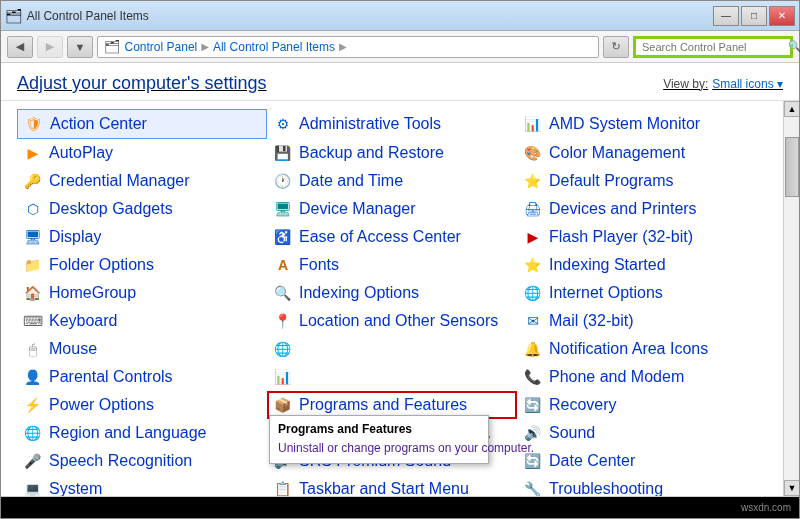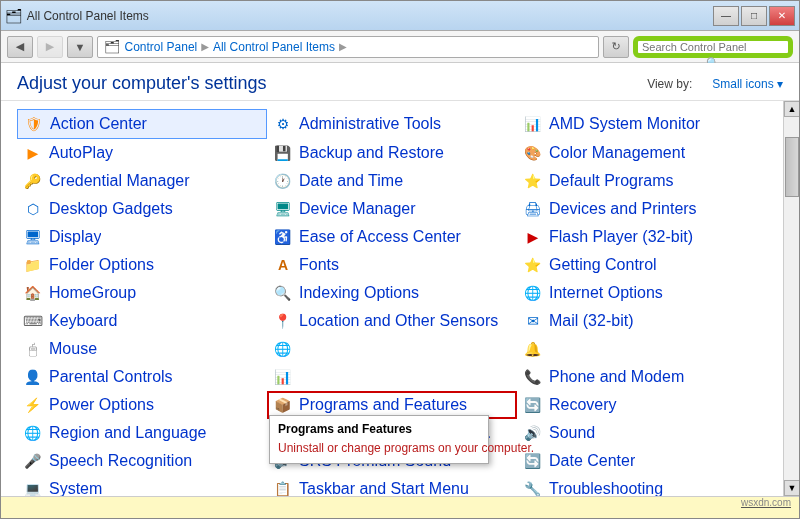--- a/index.html
+++ b/index.html
@@ -99,28 +99,27 @@
     }
 
     .breadcrumb-link {
       color: #0066cc;
       cursor: pointer;
     }
 
     .search-box {
       width: 160px;
       height: 22px;
-      border: 5px solid #84cc16;
-      border-radius: 6px;
+      border: 3px solid #84cc16;
+      border-radius: 0;
       display: flex;
       align-items: center;
       padding: 0 6px;
       background: white;
       gap: 4px;
-      flex-direction: column;
     }
 
     .search-input {
       border: none;
       outline: none;
       flex: 1;
       font-size: 11px;
       color: #999;
       background: transparent;
     }
@@ -133,32 +132,33 @@
       background: white;
       overflow: hidden;
     }
 
     .page-header {
       padding: 10px 16px 6px;
       display: flex;
       align-items: center;
       justify-content: space-between;
       border-bottom: 1px solid #e0e0e0;
+      text-decoration: underline;
     }
 
     .page-title {
       font-size: 18px;
       font-weight: 300;
       color: #003399;
     }
 
     .view-by {
       display: flex;
       align-items: center;
-      gap: 20px;
+      gap: 4px;
       font-size: 12px;
       color: #444;
     }
 
     .view-by-link {
       color: #0066cc;
       cursor: pointer;
     }
 
     
@@ -219,36 +219,35 @@
       color: #333;
     }
 
     .tooltip-popup .tooltip-title {
       font-weight: bold;
       margin-bottom: 4px;
       color: #000;
     }
 
     .tooltip-popup .tooltip-desc {
-      color: #b91c1c;
+      color: #4c1d95;
       line-height: 1.4;
     }
 
     
     .status-bar {
       height: 22px;
-      background: #fef9c3;
+      background: #000000;
       border-top: 1px solid #ccc;
       display: flex;
-      align-items: flex-start;
+      align-items: center;
       padding: 0 8px;
       font-size: 11px;
       color: #555;
       flex-shrink: 0;
-      text-decoration: underline;
     }
 
     
     .icon-orange { color: #ff8800; }
     .icon-blue { color: #0066cc; }
     .icon-green { color: #338800; }
     .icon-yellow { color: #ccaa00; }
     .icon-red { color: #cc0000; }
     .icon-teal { color: #008888; }
     .icon-gray { color: #666; }
@@ -405,21 +404,21 @@
           <div class="cp-item">
             <span class="item-icon icon-yellow">📁</span>
             <span class="item-label">Folder Options</span>
           </div>
           <div class="cp-item">
             <span class="item-icon icon-blue" style="font-weight:bold; font-size:14px; color:#cc6600;">A</span>
             <span class="item-label">Fonts</span>
           </div>
           <div class="cp-item">
             <span class="item-icon icon-orange">⭐</span>
-            <span class="item-label">Getting Control</span>
+            <span class="item-label">Indexing Started</span>
           </div>
 
           <div class="cp-item">
             <span class="item-icon icon-orange">🏠</span>
             <span class="item-label">HomeGroup</span>
           </div>
           <div class="cp-item">
             <span class="item-icon icon-yellow">🔍</span>
             <span class="item-label">Indexing Options</span>
           </div>
@@ -443,20 +442,21 @@
 
           <div class="cp-item">
             <span class="item-icon icon-gray">🖱</span>
             <span class="item-label">Mouse</span>
           </div>
           <div class="cp-item">
             <span class="item-icon icon-orange">🌐</span>
           </div>
           <div class="cp-item">
             <span class="item-icon icon-gray">🔔</span>
+            <span class="item-label">Notification Area Icons</span>
           </div>
 
           <div class="cp-item">
             <span class="item-icon icon-orange">👤</span>
             <span class="item-label">Parental Controls</span>
           </div>
           <div class="cp-item">
             <span class="item-icon icon-blue">📊</span>
           </div>
           <div class="cp-item">

